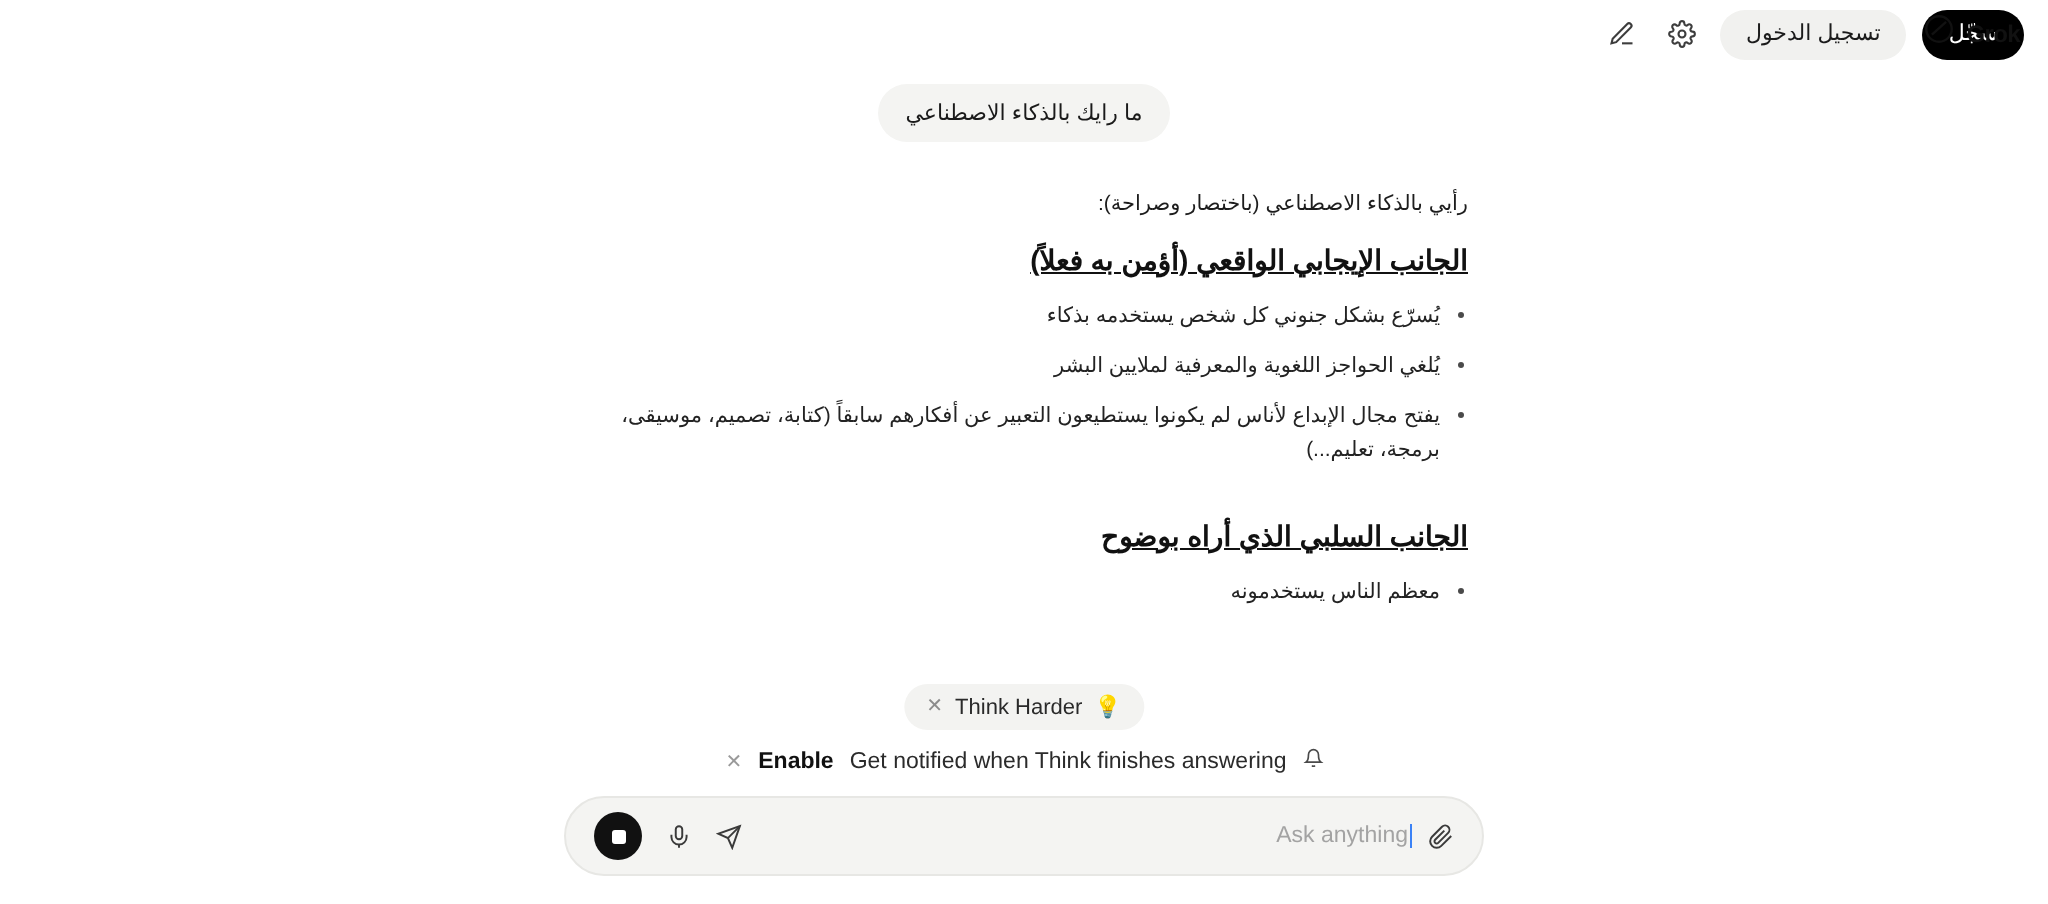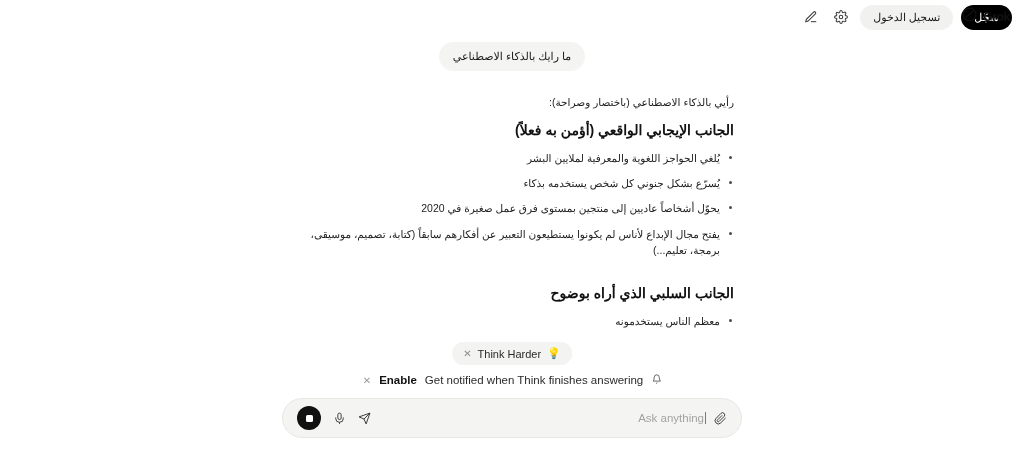--- a/index.html
+++ b/index.html
@@ -31,21 +31,21 @@
     font-size: 11px; line-height: 1;
     padding: 7px 13px; border-radius: 999px;
     border: none; cursor: pointer;
     font-family: "Liberation Sans", sans-serif;
   }
   .btn-login {
     background: #f1f1ef; color: #1b1b1b;
     font-size: 11px; line-height: 1;
     padding: 7px 13px; border-radius: 999px;
     border: none; cursor: pointer;
-    font-family: Liberation Serif, serif;
+    font-family: Liberation Sans, sans-serif;
   }
   .icon-btn {
     width: 22px; height: 22px;
     display: flex; align-items: center; justify-content: center;
     border-radius: 6px; cursor: pointer;
     color: #3d3d3d;
   }
   .icon-btn svg { display: block; }
 
   .brand {
@@ -92,20 +92,21 @@
   .answer p.para {
     margin: 0 0 16px 0;
     font-size: 10.5px;
     line-height: 1.85;
   }
   .answer h3 {
     margin: 0 0 12px 0;
     font-size: 14px;
     font-weight: bold;
     color: #111111;
+    text-decoration: underline;
   }
   .answer h3.second { margin-top: 18px; }
   .bullets { list-style: none; margin: 0 0 0 0; padding: 0; }
   .bullets li {
     position: relative;
     font-size: 10.5px;
     line-height: 1.55;
     padding: 0 14px 9px 0;
     color: #232323;
   }
@@ -240,23 +241,22 @@
 
     <div class="user-bubble-row">
       <div class="user-bubble">ما رايك بالذكاء الاصطناعي</div>
     </div>
 
     <div class="answer">
       <p class="lead">رأيي بالذكاء الاصطناعي (باختصار وصراحة):</p>
 
       <h3>الجانب الإيجابي الواقعي (أؤمن به فعلاً)</h3>
       <ul class="bullets">
+        <li>يُسرّع بشكل جنوني كل شخص يستخدمه بذكاء</li>
         <li>يُلغي الحواجز اللغوية والمعرفية لملايين البشر</li>
-        <li>يُسرّع بشكل جنوني كل شخص يستخدمه بذكاء</li>
-        <li>يحوّل أشخاصاً عاديين إلى منتجين بمستوى فرق عمل صغيرة في 2020</li>
         <li>يفتح مجال الإبداع لأناس لم يكونوا يستطيعون التعبير عن أفكارهم سابقاً (كتابة، تصميم، موسيقى، برمجة، تعليم...)</li>
       </ul>
 
       <h3 class="second">الجانب السلبي الذي أراه بوضوح</h3>
       <ul class="bullets">
         <li class="fade-line">معظم الناس يستخدمونه</li>
       </ul>
     </div>
 
     <div class="think-pill">

